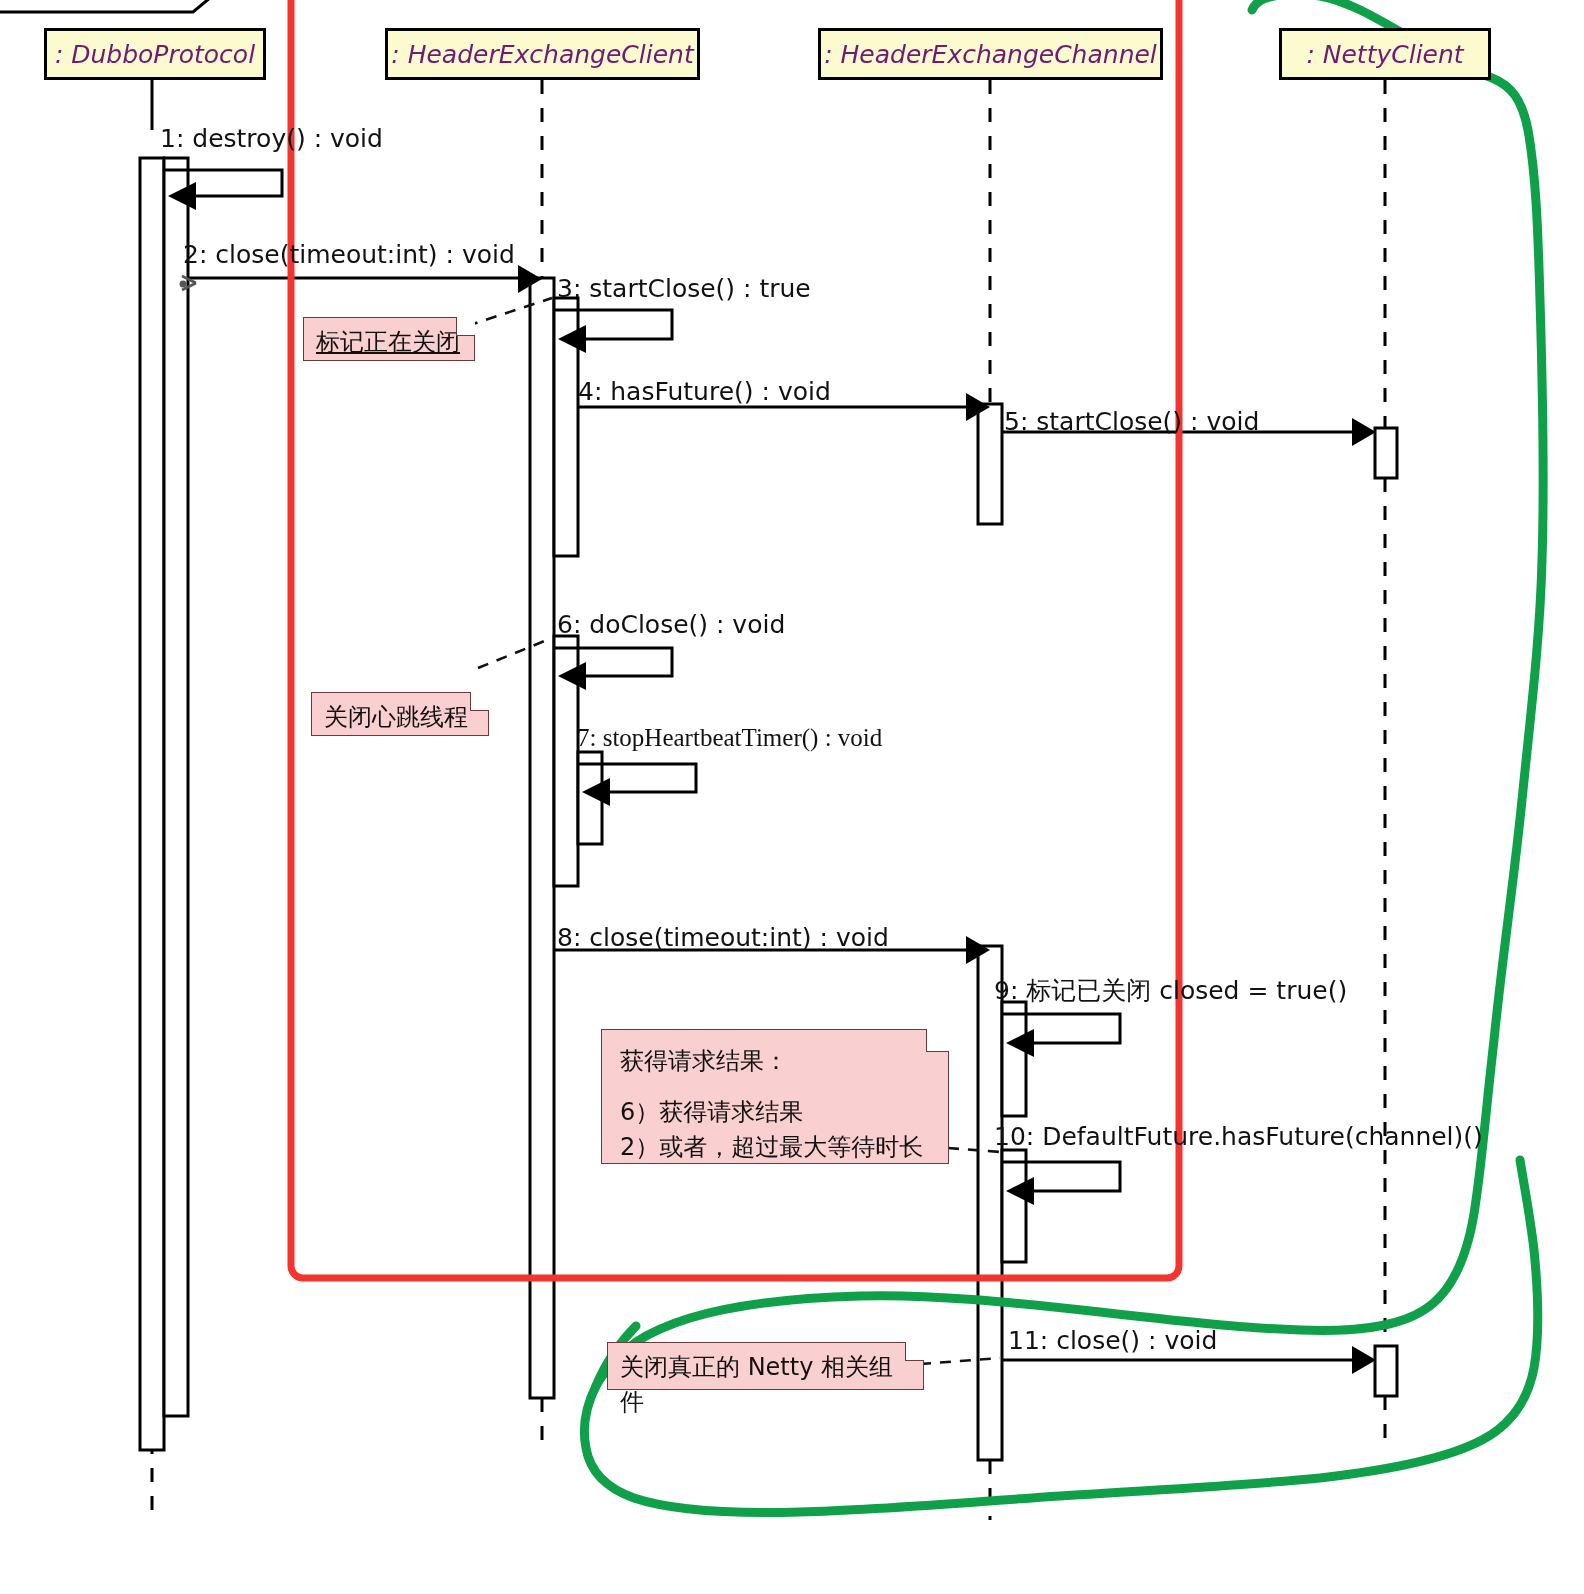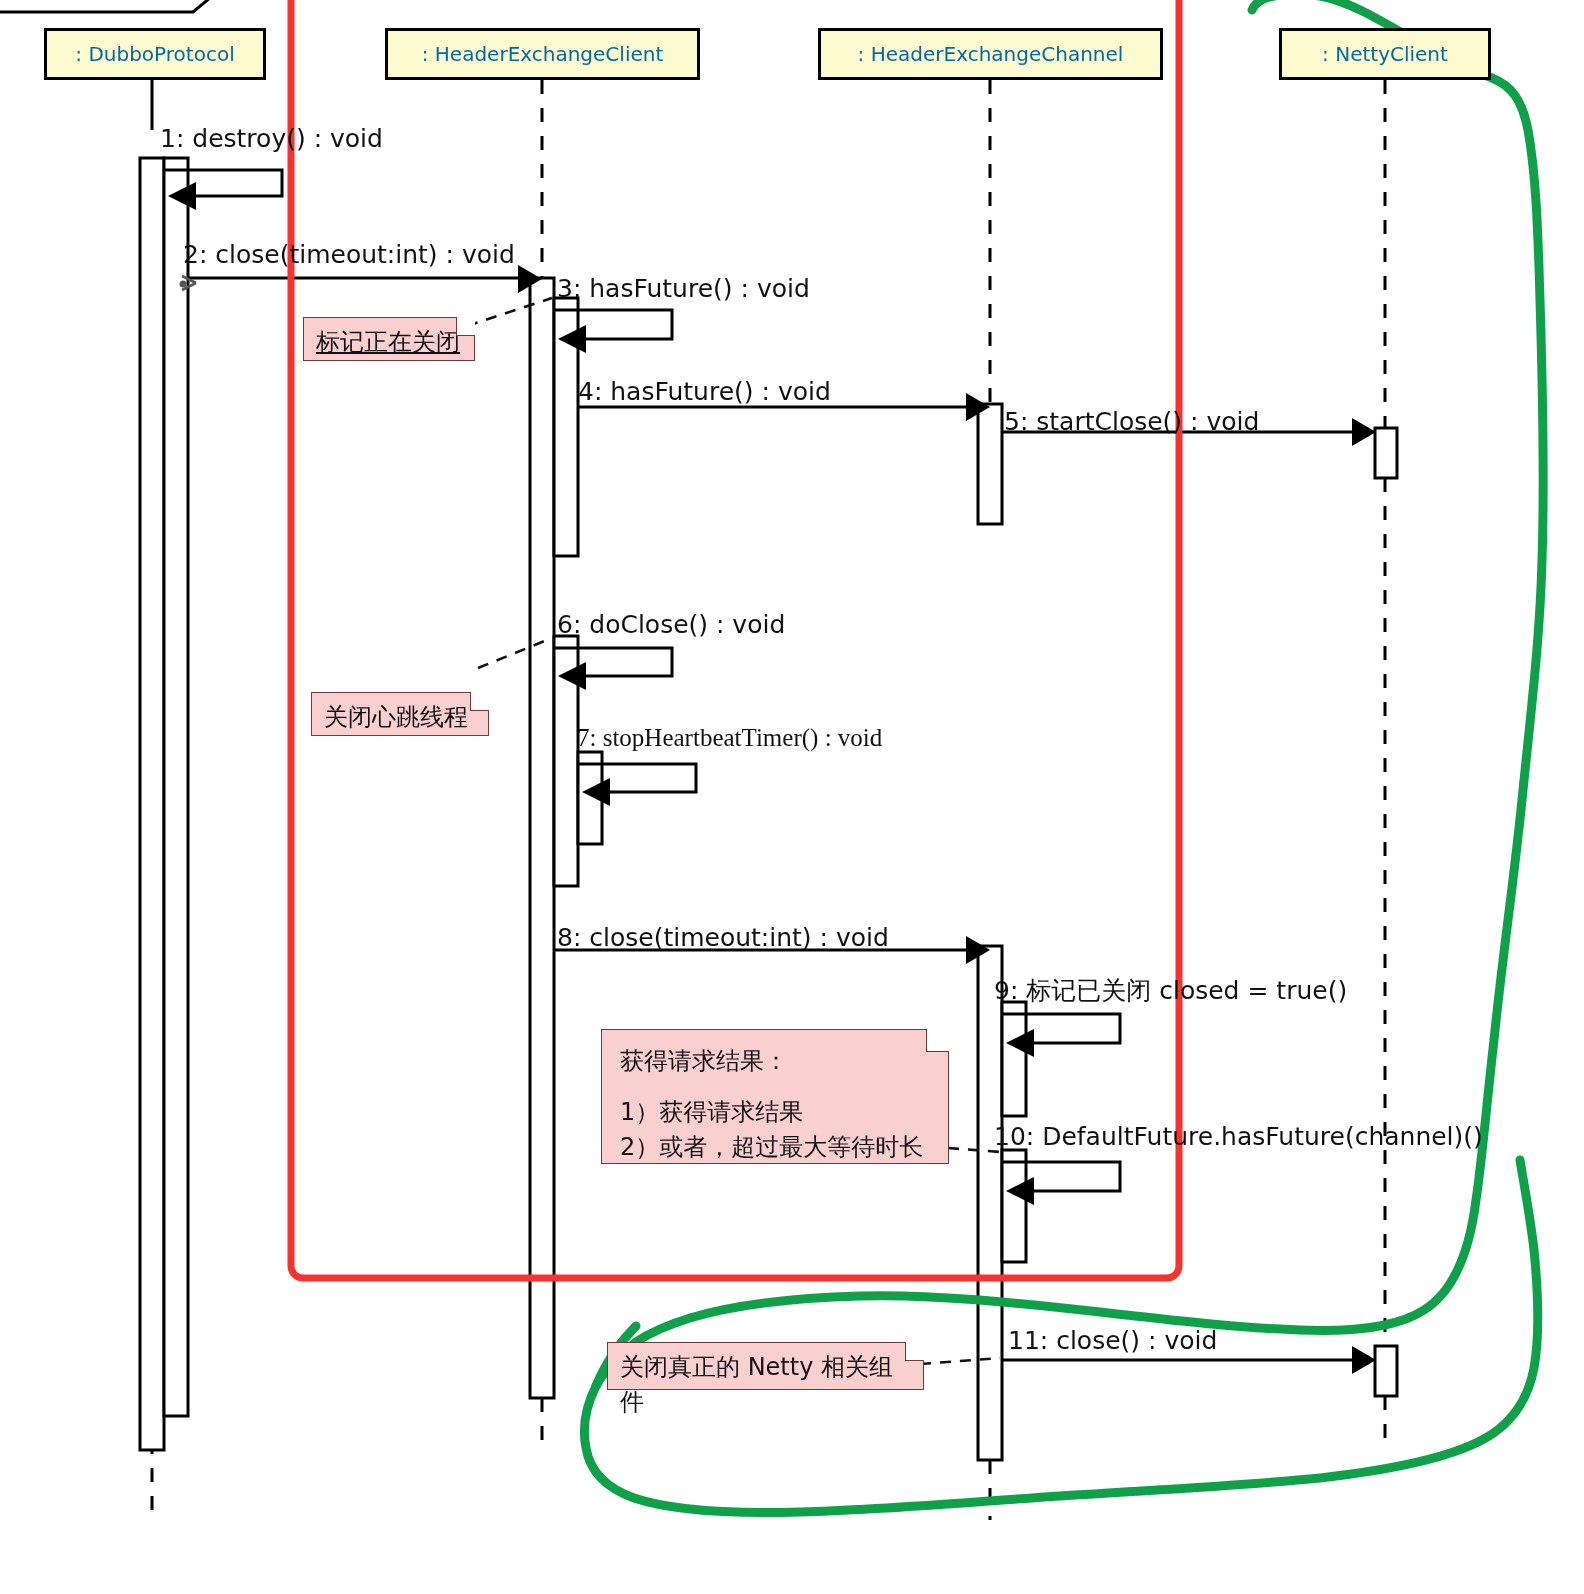--- a/index.html
+++ b/index.html
@@ -2,21 +2,21 @@
 <html><head>
 <meta charset="utf-8">
 <style>
   html,body{margin:0;padding:0;background:#ffffff;}
   body{width:1584px;height:1594px;position:relative;overflow:hidden;
        font-family:"DejaVu Sans","Liberation Sans",sans-serif;}
   #stage{position:absolute;left:0;top:0;width:1584px;height:1594px;}
   svg.layer{position:absolute;left:0;top:0;width:1584px;height:1594px;overflow:visible;}
   .lifeline-head{position:absolute;background:#fbfbcf;border:3px solid #000;
       box-sizing:border-box;display:flex;align-items:center;justify-content:center;
-      font-size:20px;color:#0369a1;white-space:nowrap;}
+      font-size:25px;color:#701a75;white-space:nowrap;font-style:italic;}
   .msg-label{position:absolute;font-size:25px;color:#111;white-space:nowrap;}
   .note{position:absolute;background:#f9cfcf;border:1.6px solid #6b3a3a;
       box-sizing:border-box;font-size:24px;color:#111;line-height:1.45;
       padding:7px 12px 9px 12px;}
   .note .fold{position:absolute;right:-1px;top:-1px;width:18px;height:18px;
       background:#ffffff;border-left:1.6px solid #6b3a3a;border-bottom:1.6px solid #6b3a3a;}
   .note.multi{padding:14px 16px 14px 18px;}
   .note-line{display:block;}
   .note-gap{display:block;height:16px;}
 </style>
@@ -195,21 +195,21 @@
   </div>
 
   <div class="lifeline-head" style="left:1279px;top:28px;width:212px;height:52px;">
     <span>: NettyClient</span>
   </div>
 
   <div class="msg-label" style="left:160px;top:124px;">1: destroy() : void</div>
 
   <div class="msg-label" style="left:183px;top:240px;">2: close(timeout:int) : void</div>
 
-  <div class="msg-label" style="left:557px;top:274px;">3: hasFuture() : void</div>
+  <div class="msg-label" style="left:557px;top:274px;">3: startClose() : true</div>
 
   <div class="msg-label" style="left:578px;top:377px;">4: hasFuture() : void</div>
 
   <div class="msg-label" style="left:1004px;top:407px;">5: startClose() : void</div>
 
   <div class="msg-label" style="left:557px;top:610px;">6: doClose() : void</div>
 
   <div class="msg-label" style="left:577px;top:724px;font-family:Liberation Serif, serif;">7: stopHeartbeatTimer() : void</div>
 
   <div class="msg-label" style="left:557px;top:923px;">8: close(timeout:int) : void</div>
@@ -227,21 +227,21 @@
 
   <div class="note" style="left:311px;top:673px;width:178px;height:44px;margin-top:19px;">
     <span class="fold"></span>
     <span class="note-line">关闭心跳线程</span>
   </div>
 
   <div class="note multi" style="left:601px;top:1029px;width:348px;height:135px;">
     <span class="fold" style="width:22px;height:22px;"></span>
     <span class="note-line">获得请求结果：</span>
     <span class="note-gap"></span>
-    <span class="note-line">1）获得请求结果</span>
+    <span class="note-line">6）获得请求结果</span>
     <span class="note-line">2）或者，超过最大等待时长</span>
   </div>
 
   <div class="note" style="left:607px;top:1342px;width:317px;height:48px;">
     <span class="fold"></span>
     <span class="note-line">关闭真正的 Netty 相关组件</span>
   </div>
 
 </div>
 

